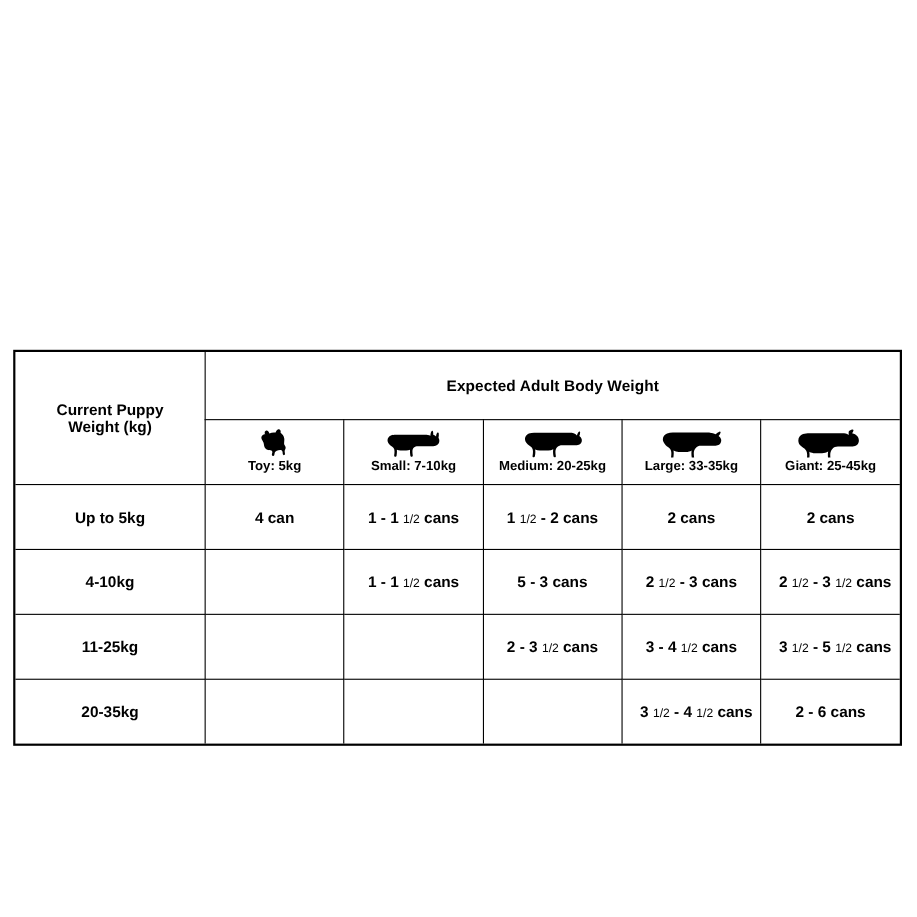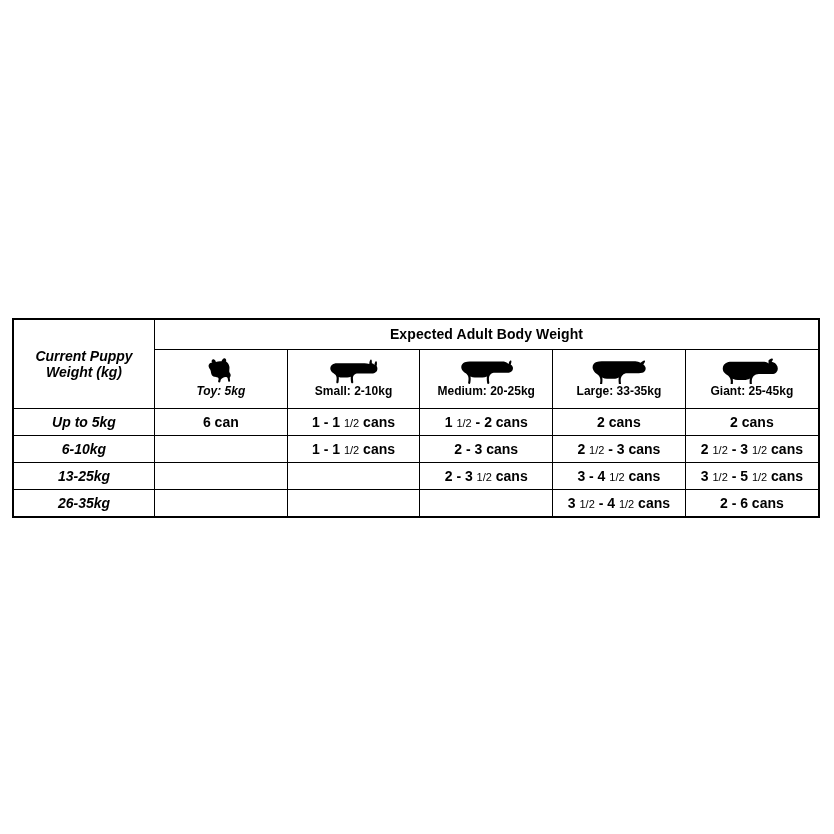--- a/index.html
+++ b/index.html
@@ -27,34 +27,34 @@
 
   table.chart {
     border-collapse: collapse;
     width: 100%;
     table-layout: fixed;
   }
 
   table.chart td,
   table.chart th {
     border: 1.5px solid #000;
-    padding: 0;
+    padding: 16px;
     text-align: center;
     vertical-align: middle;
     font-weight: bold;
     font-size: 14px;
     line-height: 1.15;
   }
 
   
   table.chart tr:first-child th,
   table.chart tr:first-child td { border-top: none; }
   table.chart tr:last-child td { border-bottom: none; }
   table.chart tr th:first-child,
-  table.chart tr td:first-child { border-left: none; font-style: italic; }
+  table.chart tr td:first-child { border-left: none; }
   table.chart tr th:last-child,
   table.chart tr td:last-child { border-right: none; }
 
   .col-first { width: 140px; }
   .col-dog { width: auto; }
 
   .banner {
     height: 29px;
     font-size: 14.5px;
     font-weight: bold;
@@ -124,21 +124,21 @@
             </svg>
           </span>
           <span class="size-label">Toy: 5kg</span>
         </td>
         <td class="col-dog dog-head">
           <span class="silhouette">
             <svg viewBox="0 0 70 34" width="54" height="26" aria-hidden="true">
               <path fill="#000" d="M55 8c0-2.5.6-4.5 1.6-5.6.6-.7 1.3-.3 1.5.6.3 1.3.3 2.7.2 3.8 1.4.3 2.6 1 3.4 2.2.2-1.8.6-3.4 1.4-4.4.7-.9 1.6-.5 1.8.6.3 1.6.1 3.6-.3 5.2.7 1 1 2.3 1 3.6 0 2.4-1.2 4.2-3.2 5.3-1.6.9-3.6 1.1-5.5 1.1H40c-1.8 0-3.4.5-4.6 1.6-1.3 1.2-1.8 2.9-1.8 4.6 0 1.6.2 3.2.4 4.7.1 1-.4 1.8-1.3 1.8-.9 0-1.5-.7-1.6-1.7-.2-1.6-.4-3.2-.4-4.8 0-.7 0-1.4.1-2-1.4.6-3 .9-4.6.9h-6.8c-1.5 0-3-.2-4.3-.7 0 .6.1 1.2.1 1.8 0 1.6-.2 3.2-.4 4.8-.1 1-.7 1.7-1.6 1.7-.9 0-1.4-.8-1.3-1.8.2-1.5.4-3.1.4-4.7 0-1.4-.3-2.8-1.1-3.9-1-1.4-2.6-2.2-4-3.3C5 17.4 4 15.6 4 13.5c0-2.6 1.6-4.8 4-5.8 1.8-.8 3.8-.9 5.7-.9h35c2.2 0 4.4.3 6.3 1.2z"></path>
             </svg>
           </span>
-          <span class="size-label">Small: 2-10kg</span>
+          <span class="size-label">Small: 7-10kg</span>
         </td>
         <td class="col-dog dog-head">
           <span class="silhouette">
             <svg viewBox="0 0 80 34" width="60" height="26" aria-hidden="true">
               <path fill="#000" d="M70 7.5c.5-2 1.4-3.6 2.4-4.4.8-.6 1.5-.1 1.5.9 0 1.4-.4 3-1 4.3 1.3.8 2.3 2 2.8 3.4.3 1 .3 2 .1 3-.3 1.4-1.1 2.6-2.3 3.4-1.5 1-3.3 1.3-5.1 1.3H52c-2.2 0-4.3.6-5.8 2-1.6 1.5-2.3 3.7-2.3 5.9 0 1.7.2 3.4.5 5 .2 1-.4 1.9-1.3 1.9-.9 0-1.5-.7-1.6-1.7-.3-1.8-.5-3.6-.5-5.4 0-1 .1-2 .3-2.9-1.8 1-3.9 1.5-6 1.5H25c-2 0-4-.4-5.7-1.3.2 1 .3 2 .3 3 0 1.7-.2 3.4-.5 5.1-.2 1-.7 1.7-1.6 1.7-.9 0-1.5-.9-1.3-1.9.3-1.7.5-3.4.5-5.1 0-1.8-.4-3.6-1.5-5-1.2-1.6-3.1-2.5-4.7-3.8C8 16 7 14 7 11.8c0-3 1.9-5.5 4.7-6.6 2-.8 4.2-1 6.4-1h43.5c2.9 0 5.9.4 8.4 3.3z"></path>
             </svg>
           </span>
           <span class="size-label">Medium: 20-25kg</span>
         </td>
         <td class="col-dog dog-head">
@@ -154,47 +154,47 @@
             <svg viewBox="0 0 88 34" width="66" height="26" aria-hidden="true">
               <path fill="#000" d="M66 3c1.2-1.4 2.8-2.3 4.4-2.6 1-.2 1.7.5 1.4 1.5-.3 1-.9 2-1.6 2.8 2.6.5 4.8 1.8 6.4 3.8 1.2 1.5 1.8 3.3 1.8 5.2 0 2-.7 3.9-2.1 5.2-1.5 1.4-3.5 2-5.5 2H53c-2.6 0-5.1 1-6.8 2.9-1.8 2-2.5 4.6-2.5 7.2 0 1.5.1 3 .3 4.5.1 1-.5 1.8-1.4 1.8-.9 0-1.4-.8-1.5-1.7-.2-1.7-.3-3.4-.3-5.1 0-1.2.1-2.4.4-3.5-2.2 1.3-4.8 2-7.4 2h-8.6c-2.4 0-4.8-.6-6.9-1.8.2 1.1.3 2.2.3 3.3 0 1.7-.1 3.4-.3 5.1-.1.9-.6 1.7-1.5 1.7-.9 0-1.5-.8-1.4-1.8.2-1.5.3-3 .3-4.5 0-2.2-.6-4.4-2-6.1-1.6-2-4-3-5.8-4.8C6 18.4 5 16 5 13.6c0-3.6 2.3-6.6 5.7-7.8 2.4-.9 5-1 7.6-1h40.2c2.6 0 5.2.3 7.5 2.2z"></path>
             </svg>
           </span>
           <span class="size-label">Giant: 25-45kg</span>
         </td>
       </tr>
 
       <tr class="data-row">
         <td>Up to 5kg</td>
-        <td>6 can</td>
+        <td>4 can</td>
         <td>1 - 1 <span class="frac">1/2</span> cans</td>
         <td>1 <span class="frac">1/2</span> - 2 cans</td>
         <td>2 cans</td>
         <td>2 cans</td>
       </tr>
 
       <tr class="data-row">
-        <td>6-10kg</td>
+        <td>4-10kg</td>
         <td class="empty"></td>
         <td>1 - 1 <span class="frac">1/2</span> cans</td>
-        <td>2 - 3 cans</td>
+        <td>5 - 3 cans</td>
         <td>2 <span class="frac">1/2</span> - 3 cans</td>
         <td>2 <span class="frac">1/2</span> - 3 <span class="frac">1/2</span> cans</td>
       </tr>
 
       <tr class="data-row">
-        <td>13-25kg</td>
+        <td>11-25kg</td>
         <td class="empty"></td>
         <td class="empty"></td>
         <td>2 - 3 <span class="frac">1/2</span> cans</td>
         <td>3 - 4 <span class="frac">1/2</span> cans</td>
         <td>3 <span class="frac">1/2</span> - 5 <span class="frac">1/2</span> cans</td>
       </tr>
 
       <tr class="data-row">
-        <td>26-35kg</td>
+        <td>20-35kg</td>
         <td class="empty"></td>
         <td class="empty"></td>
         <td class="empty"></td>
         <td>3 <span class="frac">1/2</span> - 4 <span class="frac">1/2</span> cans</td>
         <td>2 - 6 cans</td>
       </tr>
     </tbody>
   </table>
 </div>
 

